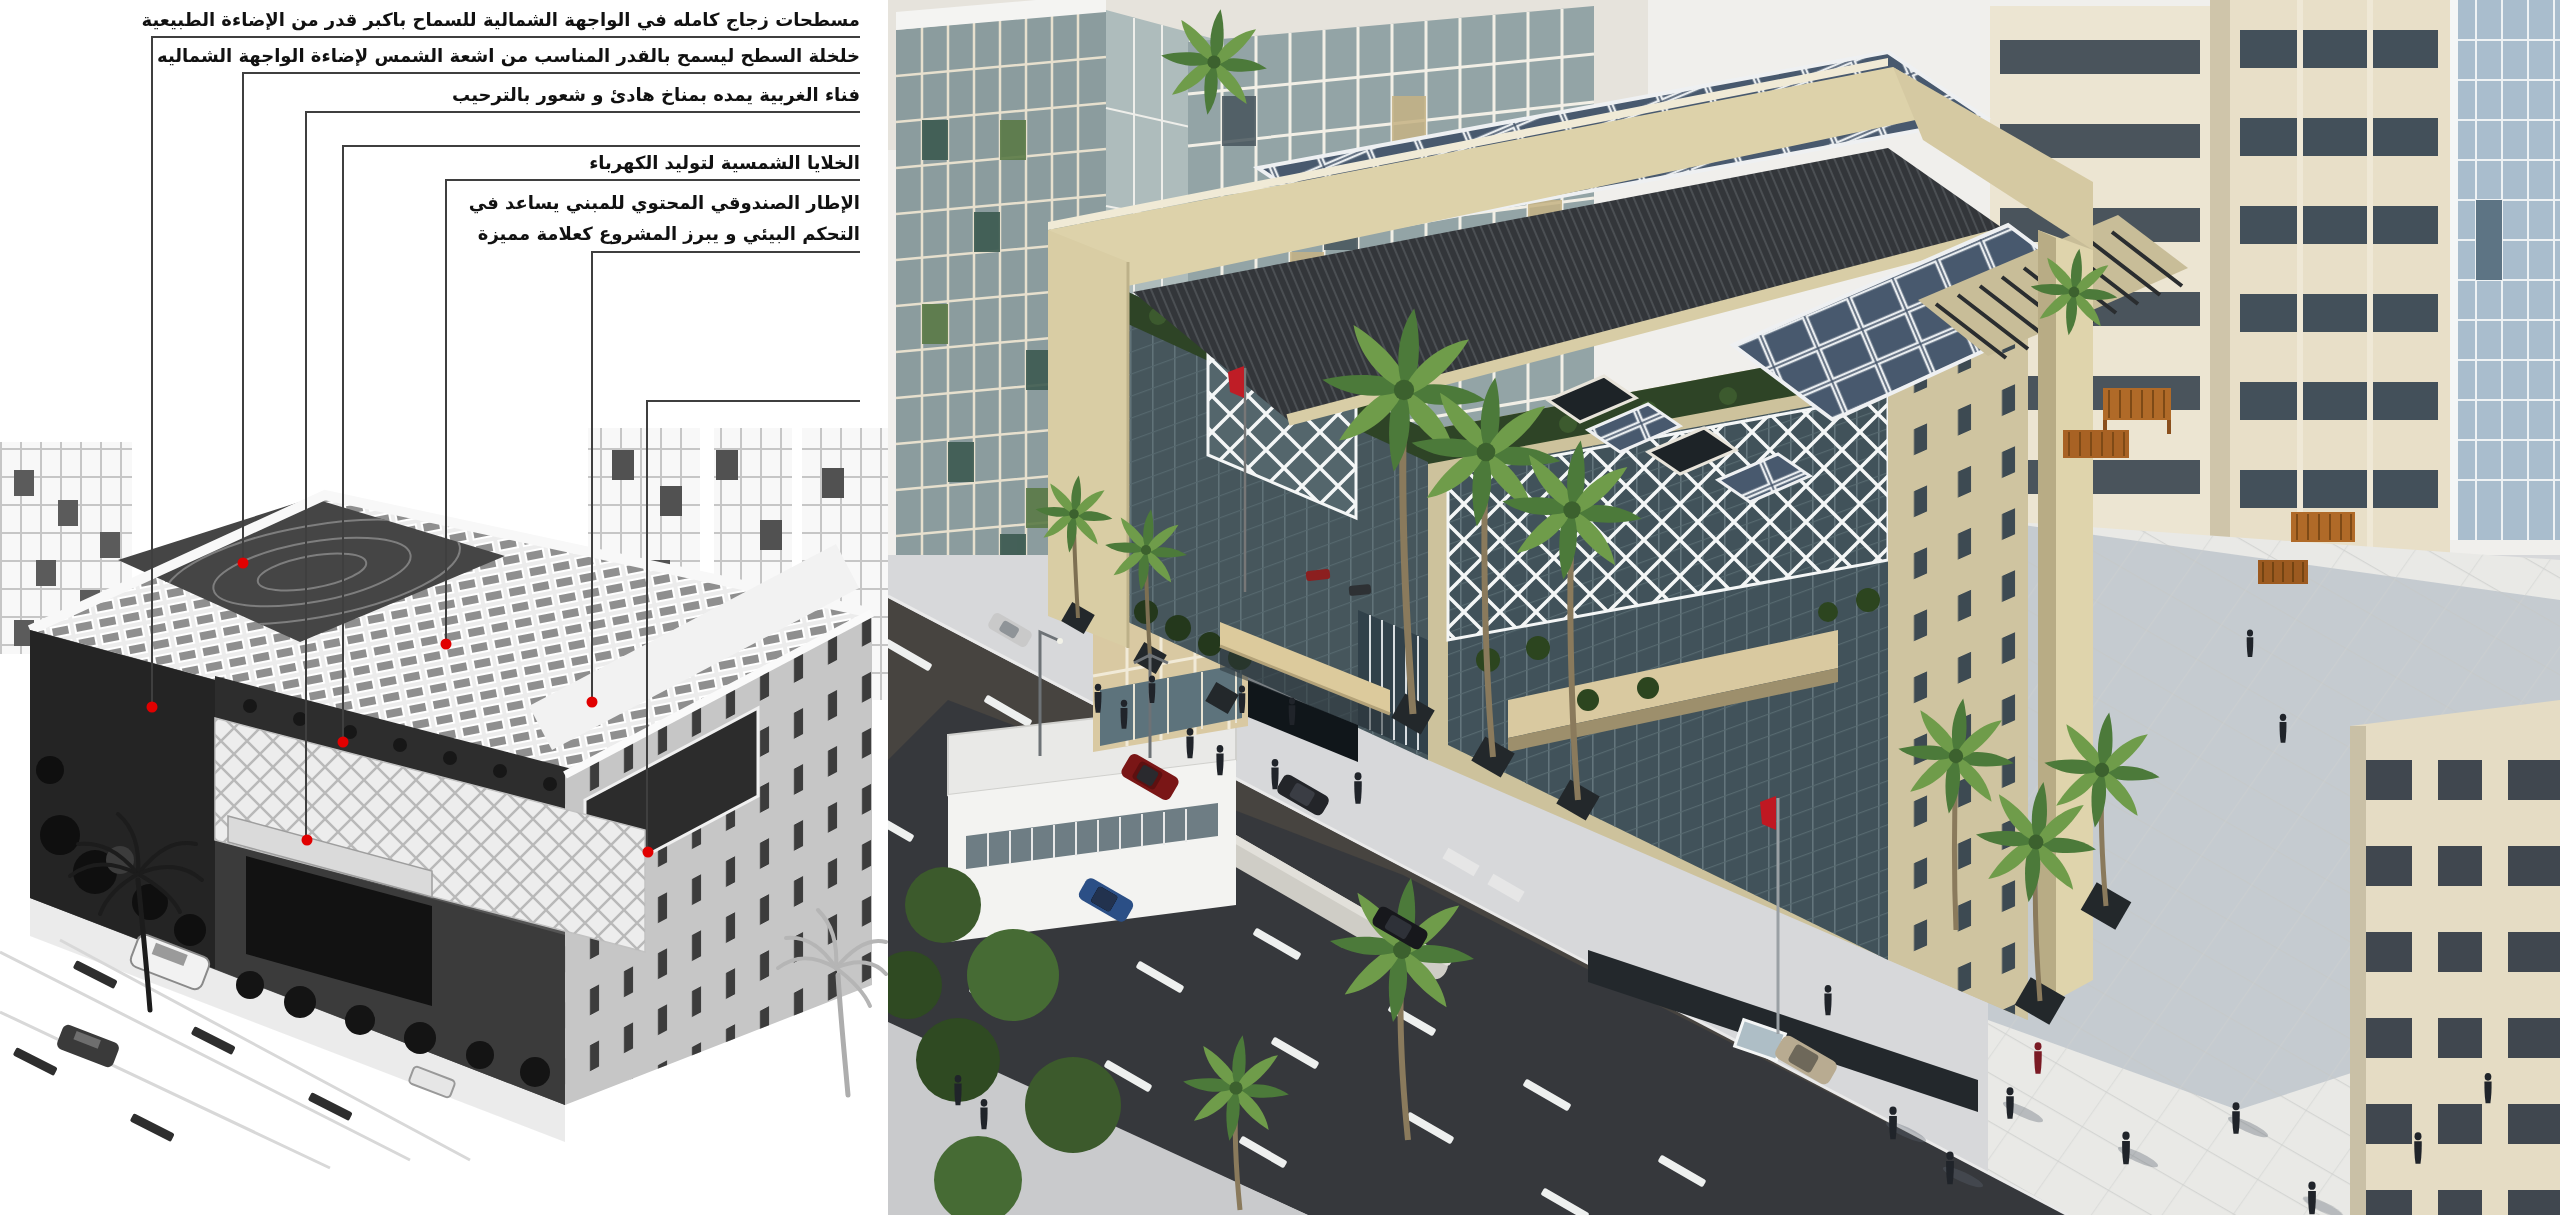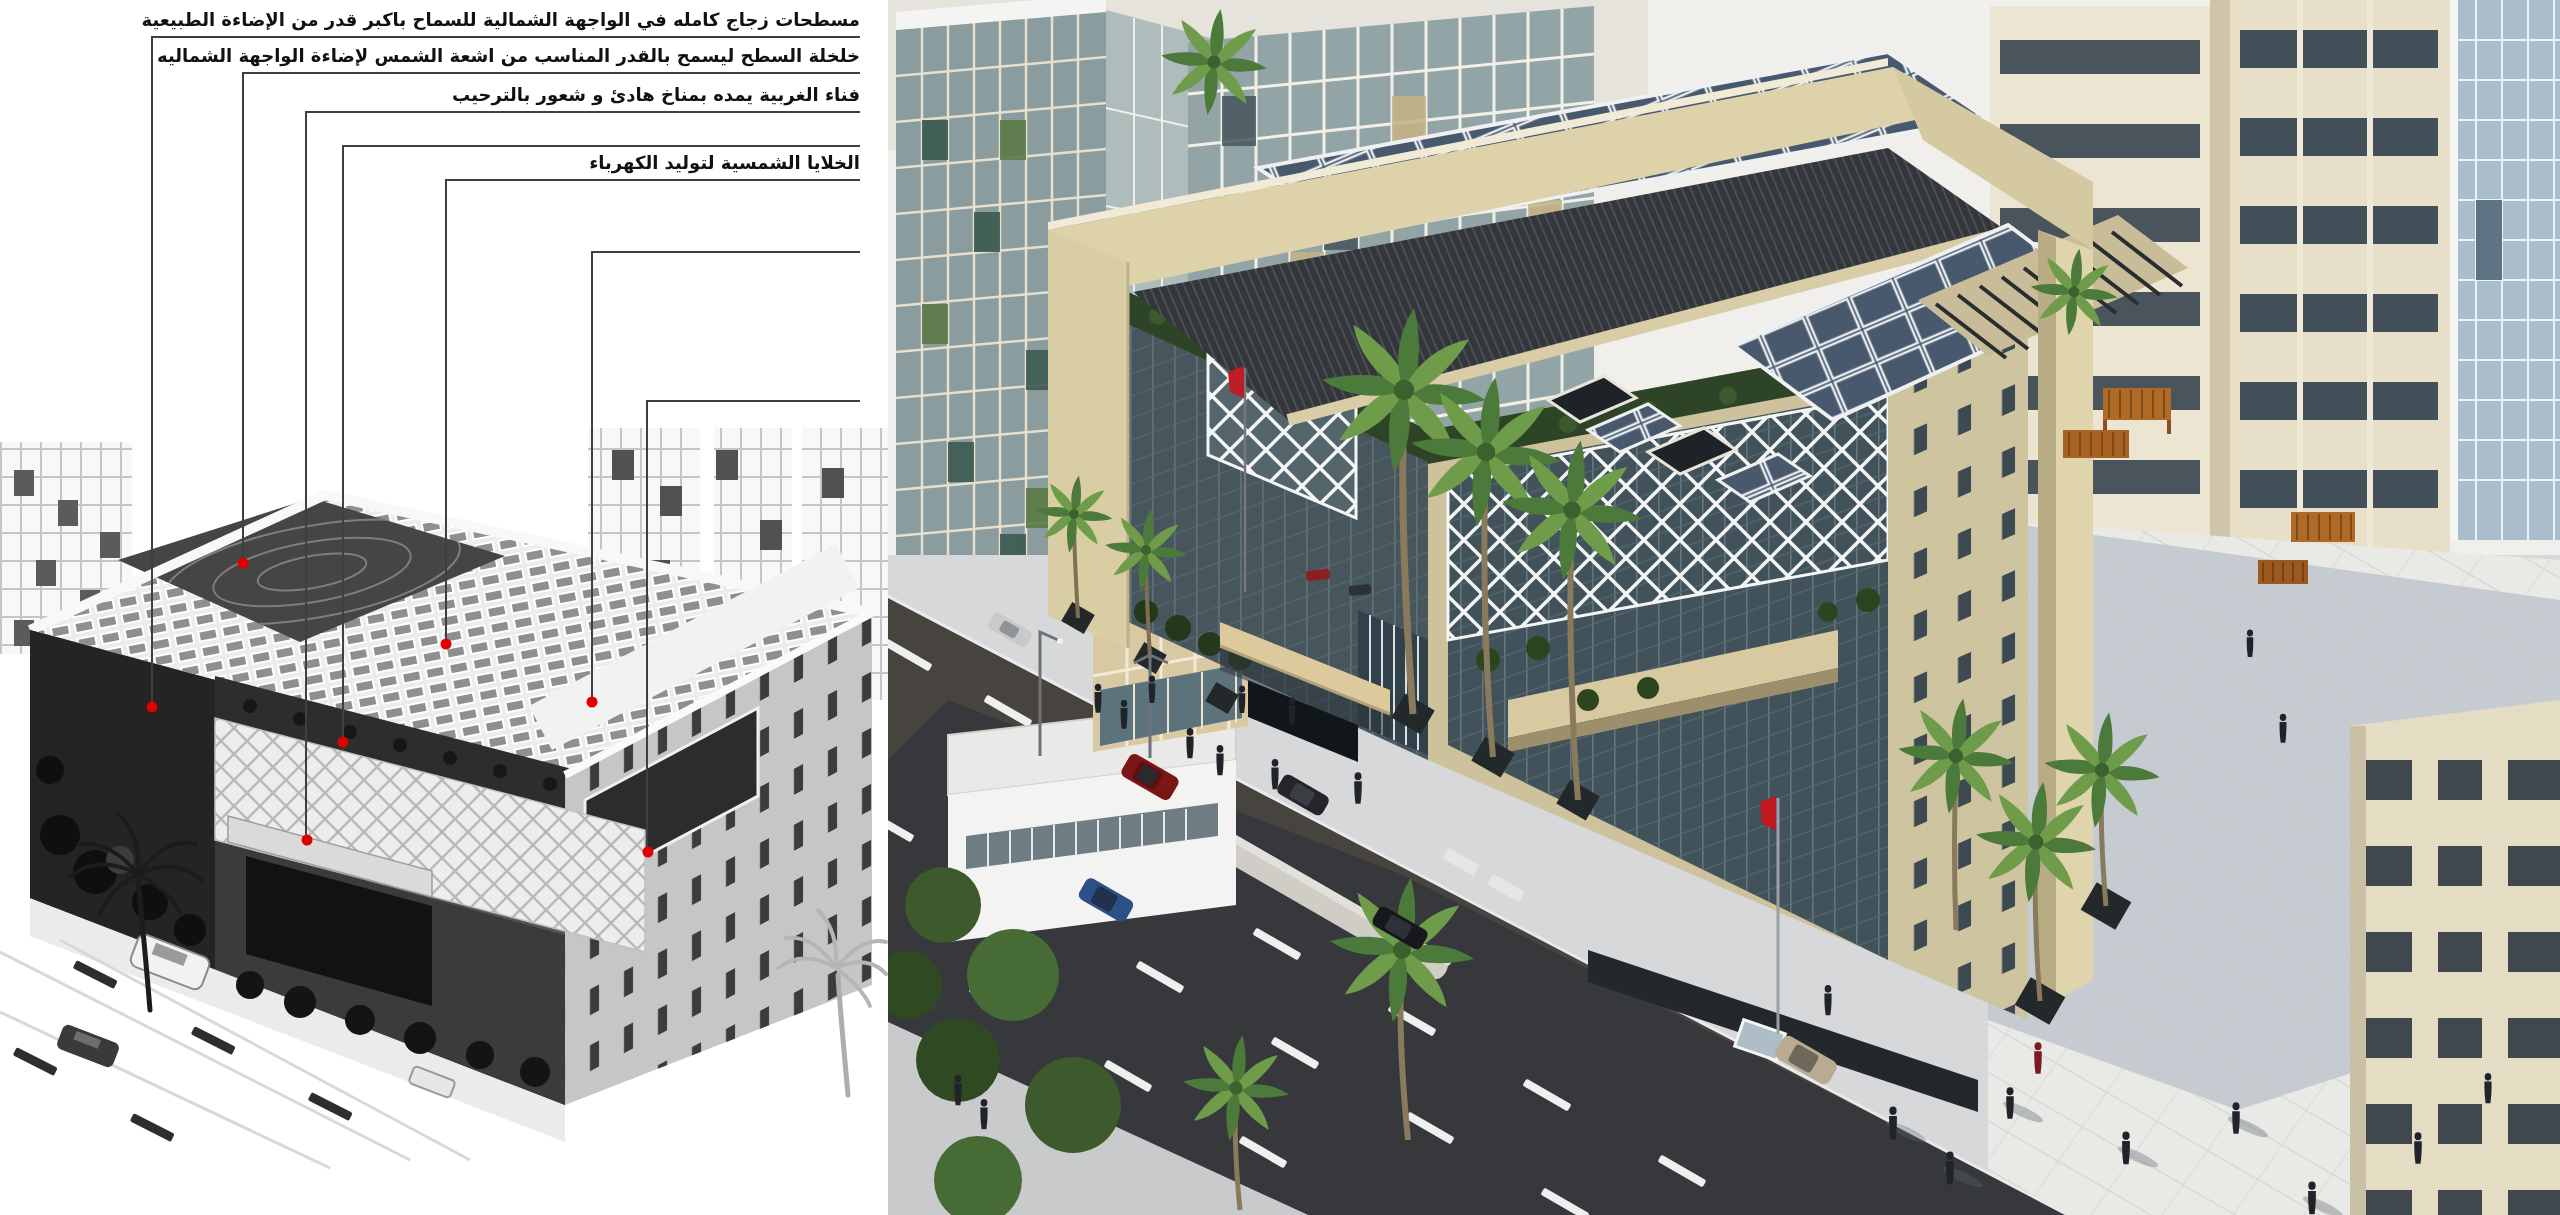--- a/index.html
+++ b/index.html
@@ -175,20 +175,22 @@
           <path d="M836,968 C858,958 876,962 886,974"></path>
             <path d="M836,968 C852,980 864,992 870,1006"></path>
         </g>
       </g>
     </svg>
 
     <div class="ann a1">مسطحات زجاج كامله في الواجهة الشمالية للسماح باكبر قدر من الإضاءة الطبيعية</div>
     <div class="ann a2">خلخلة السطح ليسمح بالقدر المناسب من اشعة الشمس لإضاءة الواجهة الشماليه</div>
     <div class="ann a3">فناء الغربية يمده بمناخ هادئ و شعور بالترحيب</div>
     <div class="ann a5">الخلايا الشمسية لتوليد الكهرباء</div>
+    <div class="ann a6">الإطار الصندوقي المحتوي للمبني يساعد في
+التحكم البيئي و يبرز المشروع كعلامة مميزة</div>
 
     <svg id="leaders" width="888" height="1215" viewBox="0 0 888 1215">
         <path d="M860,37 L152,37 L152,707" fill="none" stroke="#3f3f3f" stroke-width="2"></path>
         <circle cx="152" cy="707" r="5.5" fill="#e10000"></circle>
         <path d="M860,73 L243,73 L243,563" fill="none" stroke="#3f3f3f" stroke-width="2"></path>
         <circle cx="243" cy="563" r="5.5" fill="#e10000"></circle>
         <path d="M860,112 L306,112 L306,840" fill="none" stroke="#3f3f3f" stroke-width="2"></path>
         <circle cx="307" cy="840" r="5.5" fill="#e10000"></circle>
         <path d="M860,146 L343,146 L343,742" fill="none" stroke="#3f3f3f" stroke-width="2"></path>
         <circle cx="343" cy="742" r="5.5" fill="#e10000"></circle>

